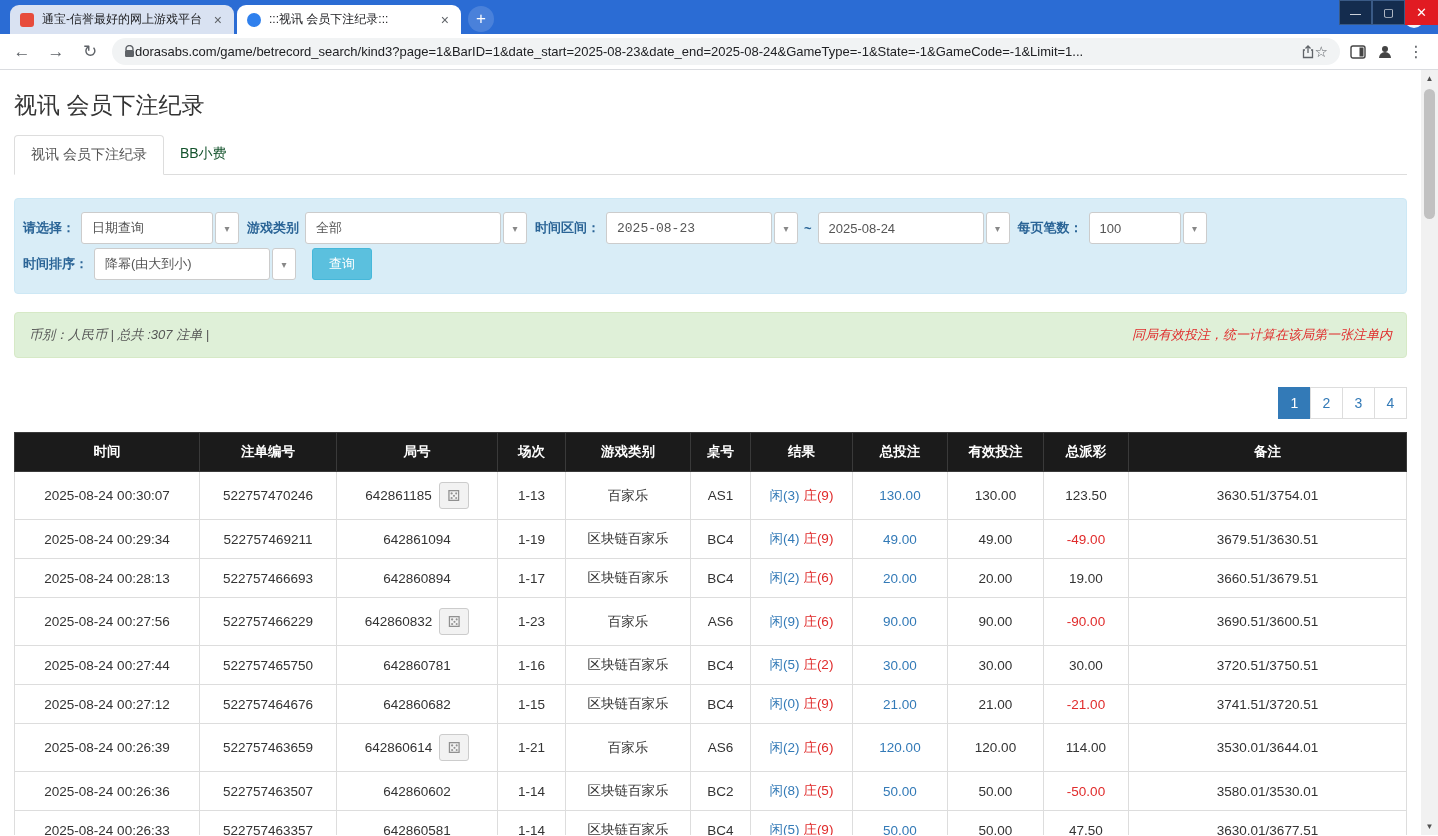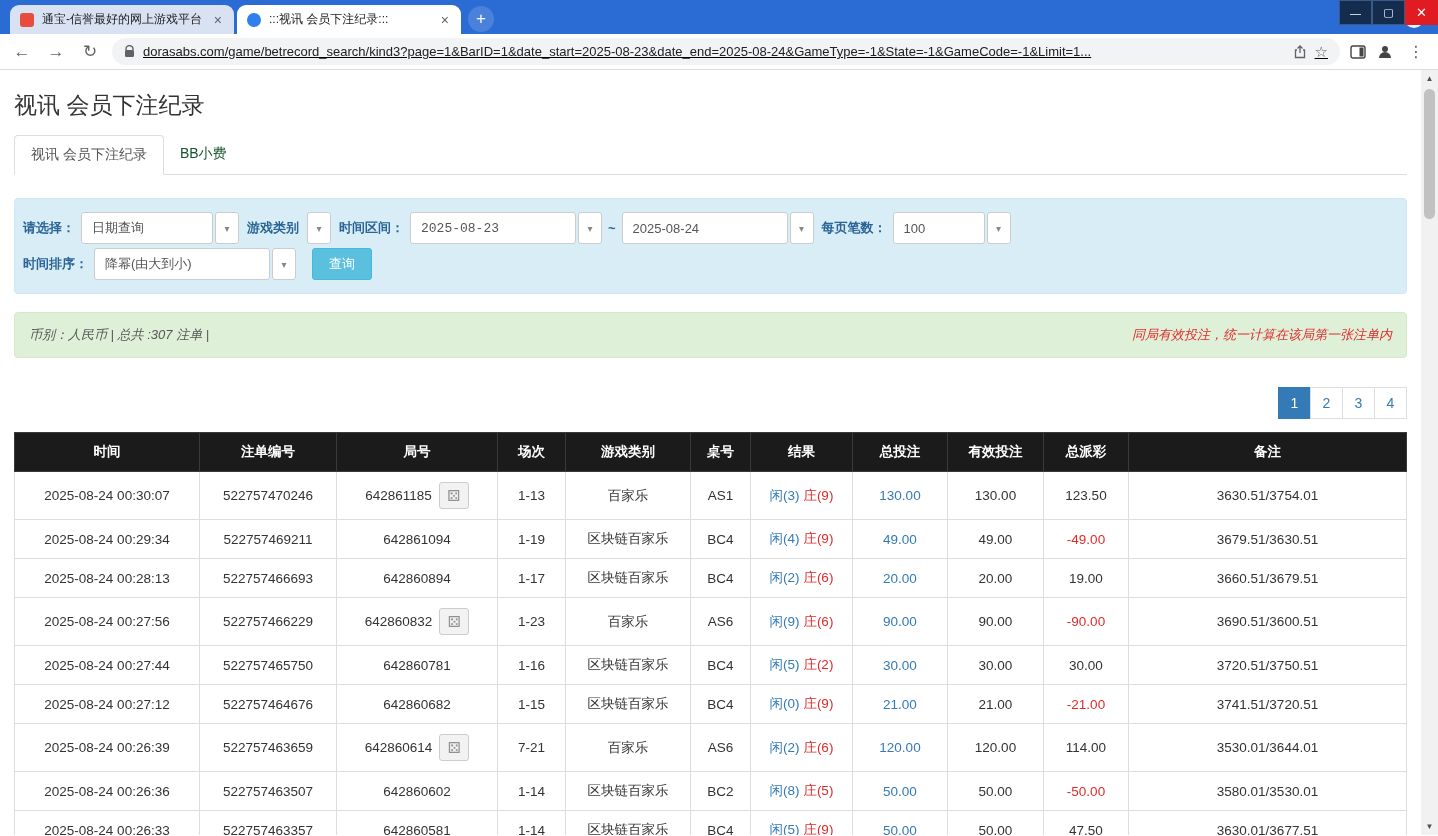--- a/index.html
+++ b/index.html
@@ -20,21 +20,21 @@
   .strip-spacer { flex: 1; }
   .chevcircle { width: 20px; height: 20px; border-radius: 50%; background: #f2f5fa; color: #333; display: flex; align-items: center; justify-content: center; font-size: 11px; margin: 0 14px 6px 0; }
   .winbtns { position: absolute; top: 0; right: 0; display: flex; }
   .wb { width: 33px; height: 25px; display: flex; align-items: center; justify-content: center; color: #fff; font-size: 11px; }
   .wb.min, .wb.max { background: #142c4e; border: 1px solid #3a5a86; }
   .wb.close { background: #e11b22; border: 1px solid #e11b22; font-size: 13px; }
 
   
   .toolbar { height: 36px; background: #fff; border-bottom: 1px solid #dadce0; display: flex; align-items: center; padding: 0 10px; gap: 10px; }
   .navicon { color: #5f6368; font-size: 17px; width: 24px; text-align: center; cursor: pointer; }
-  .omnibox { flex: 1; height: 27px; background: #f1f3f4; border-radius: 14px; display: flex; align-items: center; padding: 0 12px; gap: 8px; text-decoration: underline; }
+  .omnibox { flex: 1; height: 27px; background: #f1f3f4; border-radius: 14px; display: flex; align-items: center; padding: 0 12px; gap: 0; }
   .url-text { flex: 1; font-size: 13px; color: #202124; white-space: nowrap; overflow: hidden; text-overflow: ellipsis; }
   .ob-icon { color: #5f6368; display: flex; align-items: center; }
   .star { font-size: 15px; color: #5f6368; }
   .tb-right-icon { color: #444; display: flex; align-items: center; cursor: pointer; }
   .menu-dots { font-size: 16px; color: #5f6368; padding: 0 4px; }
 
   
   .content { position: relative; height: 765px; background: #fff; overflow: hidden; }
   .scrollbar { position: absolute; top: 0; right: 0; bottom: 0; width: 17px; background: #f1f1f1; z-index: 5; display: flex; flex-direction: column; align-items: center; }
   .sb-arrow { height: 17px; width: 17px; display: flex; align-items: center; justify-content: center; font-size: 8px; color: #505050; }
@@ -170,20 +170,21 @@
 
       <div class="filterpanel">
         <div class="frow">
           <span class="flabel" style="margin-left:0;">请选择：</span>
           <div class="combobox">
             <span class="cb-input" style="width:132px;">日期查询</span>
             <span class="cb-btn">▾</span>
           </div>
           <span class="flabel">游戏类别</span>
           <div class="combobox">
+            <span class="cb-input" style="width:196px;">全部</span>
             <span class="cb-btn">▾</span>
           </div>
           <span class="flabel">时间区间：</span>
           <div class="combobox">
             <span class="cb-input" style="width:166px;font-family:Liberation Mono, monospace;">2025-08-23</span>
             <span class="cb-btn">▾</span>
           </div>
           <span class="tilde">~</span>
           <div class="combobox">
             <span class="cb-input" style="width:166px;">2025-08-24</span>
@@ -339,21 +340,21 @@
               <td class="c-payout neg">-21.00</td>
               <td>3741.51/3720.51</td>
             </tr>
             <tr>
               <td>2025-08-24 00:26:39</td>
               <td>522757463659</td>
               <td><span class="round-wrap">
                   <span>642860614</span>
                   <span class="round-icon-btn">⚄</span>
                 </span></td>
-              <td>7-21</td>
+              <td>1-21</td>
               <td>百家乐</td>
               <td>AS6</td>
               <td><span class="player">闲(2)</span> <span class="banker">庄(6)</span></td>
               <td class="c-blue">120.00</td>
               <td>120.00</td>
               <td class="c-payout">114.00</td>
               <td>3530.01/3644.01</td>
             </tr>
             <tr>
               <td>2025-08-24 00:26:36</td>

